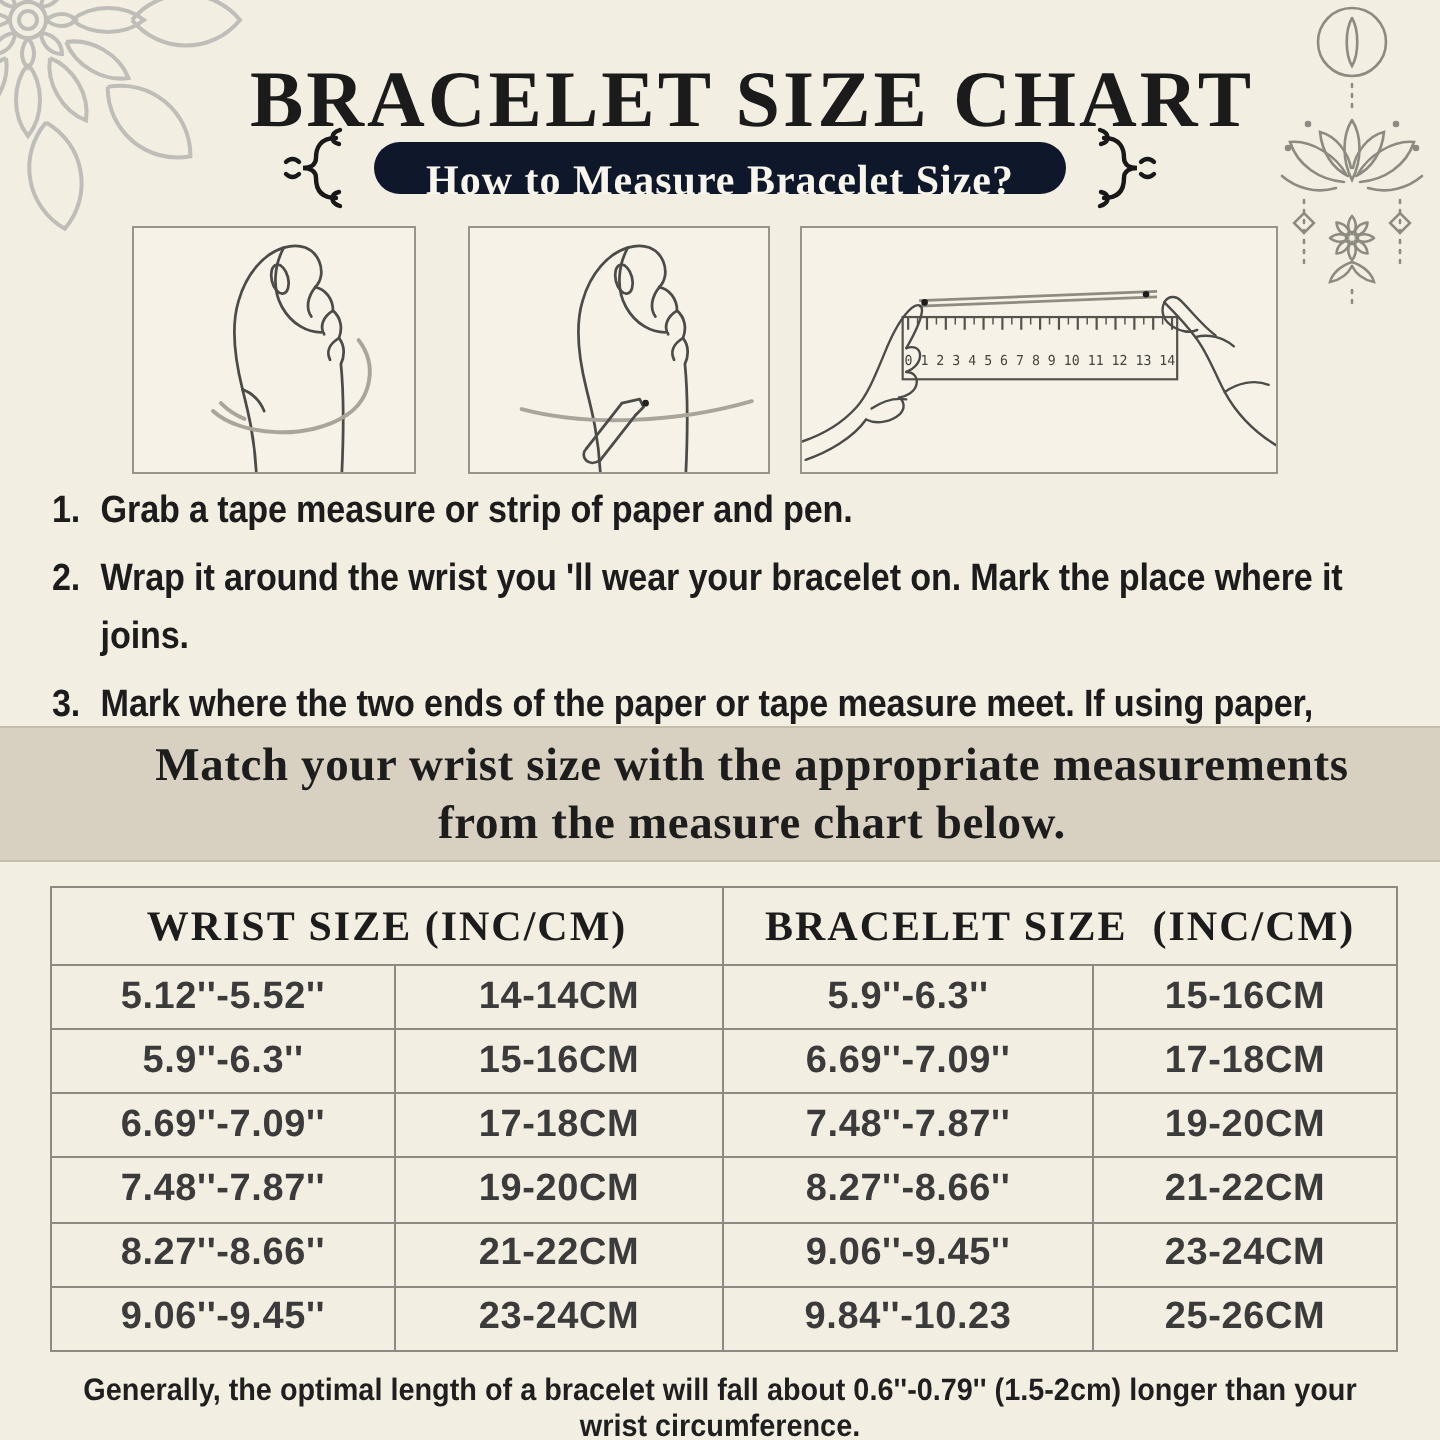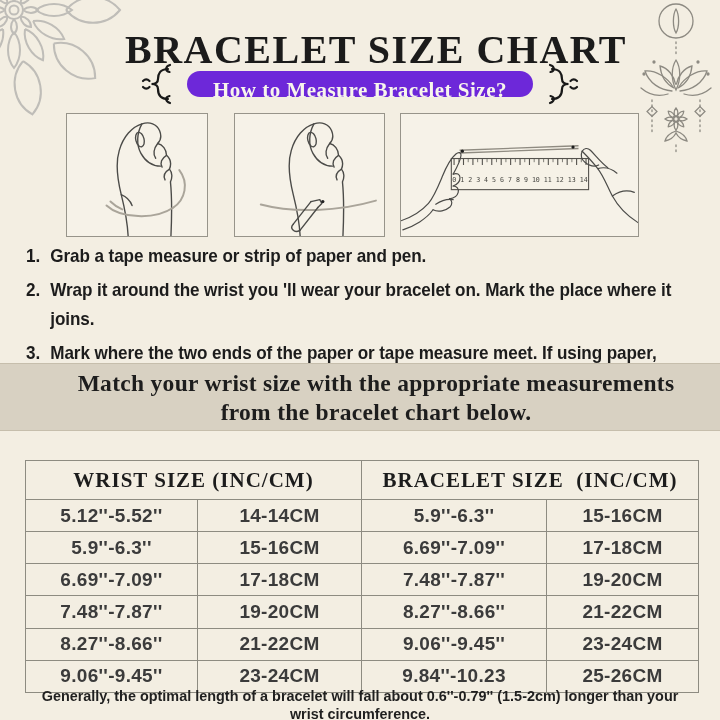--- a/index.html
+++ b/index.html
@@ -15,21 +15,21 @@
   .title{
     position:absolute;top:10px;left:0;width:100%;margin:16px;text-align:center;
     font-family:"Liberation Serif",serif;font-weight:700;font-size:40px;
     letter-spacing:1.5px;color:#1b1b1b;
   }
   .badge-row{
     position:absolute;top:62px;left:0;width:100%;
     display:flex;justify-content:center;align-items:center;gap:12px;
   }
   .badge{
-    background:#6d28d9;color:#f8f5ec;border-radius:20px;height:26px;
+    background:#0f172a;color:#f8f5ec;border-radius:20px;height:26px;
     line-height:38px;padding:0 26px;
     font-family:"Liberation Serif",serif;font-weight:700;font-size:21px;
     letter-spacing:.5px;
   }
   .mirror{transform:scaleX(-1)}
 
   .box{position:absolute;border:1.5px solid #97948a;box-sizing:border-box;background:rgba(252,250,243,.35)}
   #box1{left:66px;top:113px;width:142px;height:124px}
   #box2{left:234px;top:113px;width:151px;height:124px}
   #box3{left:400px;top:113px;width:239px;height:124px}
@@ -46,21 +46,21 @@
 
   .banner{
     position:absolute;left:0;top:363px;width:100%;height:68px;box-sizing:border-box;
     background:#d8d1c2;border-top:1px solid #c6beac;border-bottom:1px solid #c6beac;
     text-align:center;padding-top:5px;
     font-family:"Liberation Serif",serif;font-weight:700;font-size:23.5px;
     line-height:29px;color:#1d1d1d;letter-spacing:.3px;padding-left:32px;
   }
 
   table.size-table{
-    position:absolute;left:25px;top:460px;width:673px;height:233px;
+    position:absolute;left:25px;top:443px;width:673px;height:233px;
     border-collapse:collapse;table-layout:fixed;
   }
   .size-table th,.size-table td{border:1px solid #8d8b81;text-align:center;padding:0}
   .size-table th{
     height:38px;font-family:"Liberation Serif",serif;font-weight:700;
     font-size:21px;letter-spacing:1px;color:#1c1c1c;white-space:pre;
   }
   .size-table td{
     font-size:19px;font-weight:600;color:#3b3b3b;letter-spacing:.3px;margin-top:34px;
   }
@@ -247,21 +247,21 @@
     <span class="step-text">Wrap it around the wrist you 'll wear your bracelet on. Mark the place where it joins.</span>
   </div>
   <div class="step">
     <span class="step-num">3.</span>
     <span class="step-text">Mark where the two ends of the paper or tape measure meet. If using paper, measure the length of the strip with a ruler. This would be your wrist size.</span>
   </div>
 </div>
 
 <div class="banner">
   <div>Match your wrist size with the appropriate measurements</div>
-  <div>from the bracelet chart below.</div>
+  <div>from the measure chart below.</div>
 </div>
 
 <table class="size-table">
   <colgroup>
       <col style="width:172px">
       <col style="width:164px">
       <col style="width:185px">
       <col style="width:152px">
     </colgroup>
   <thead>

